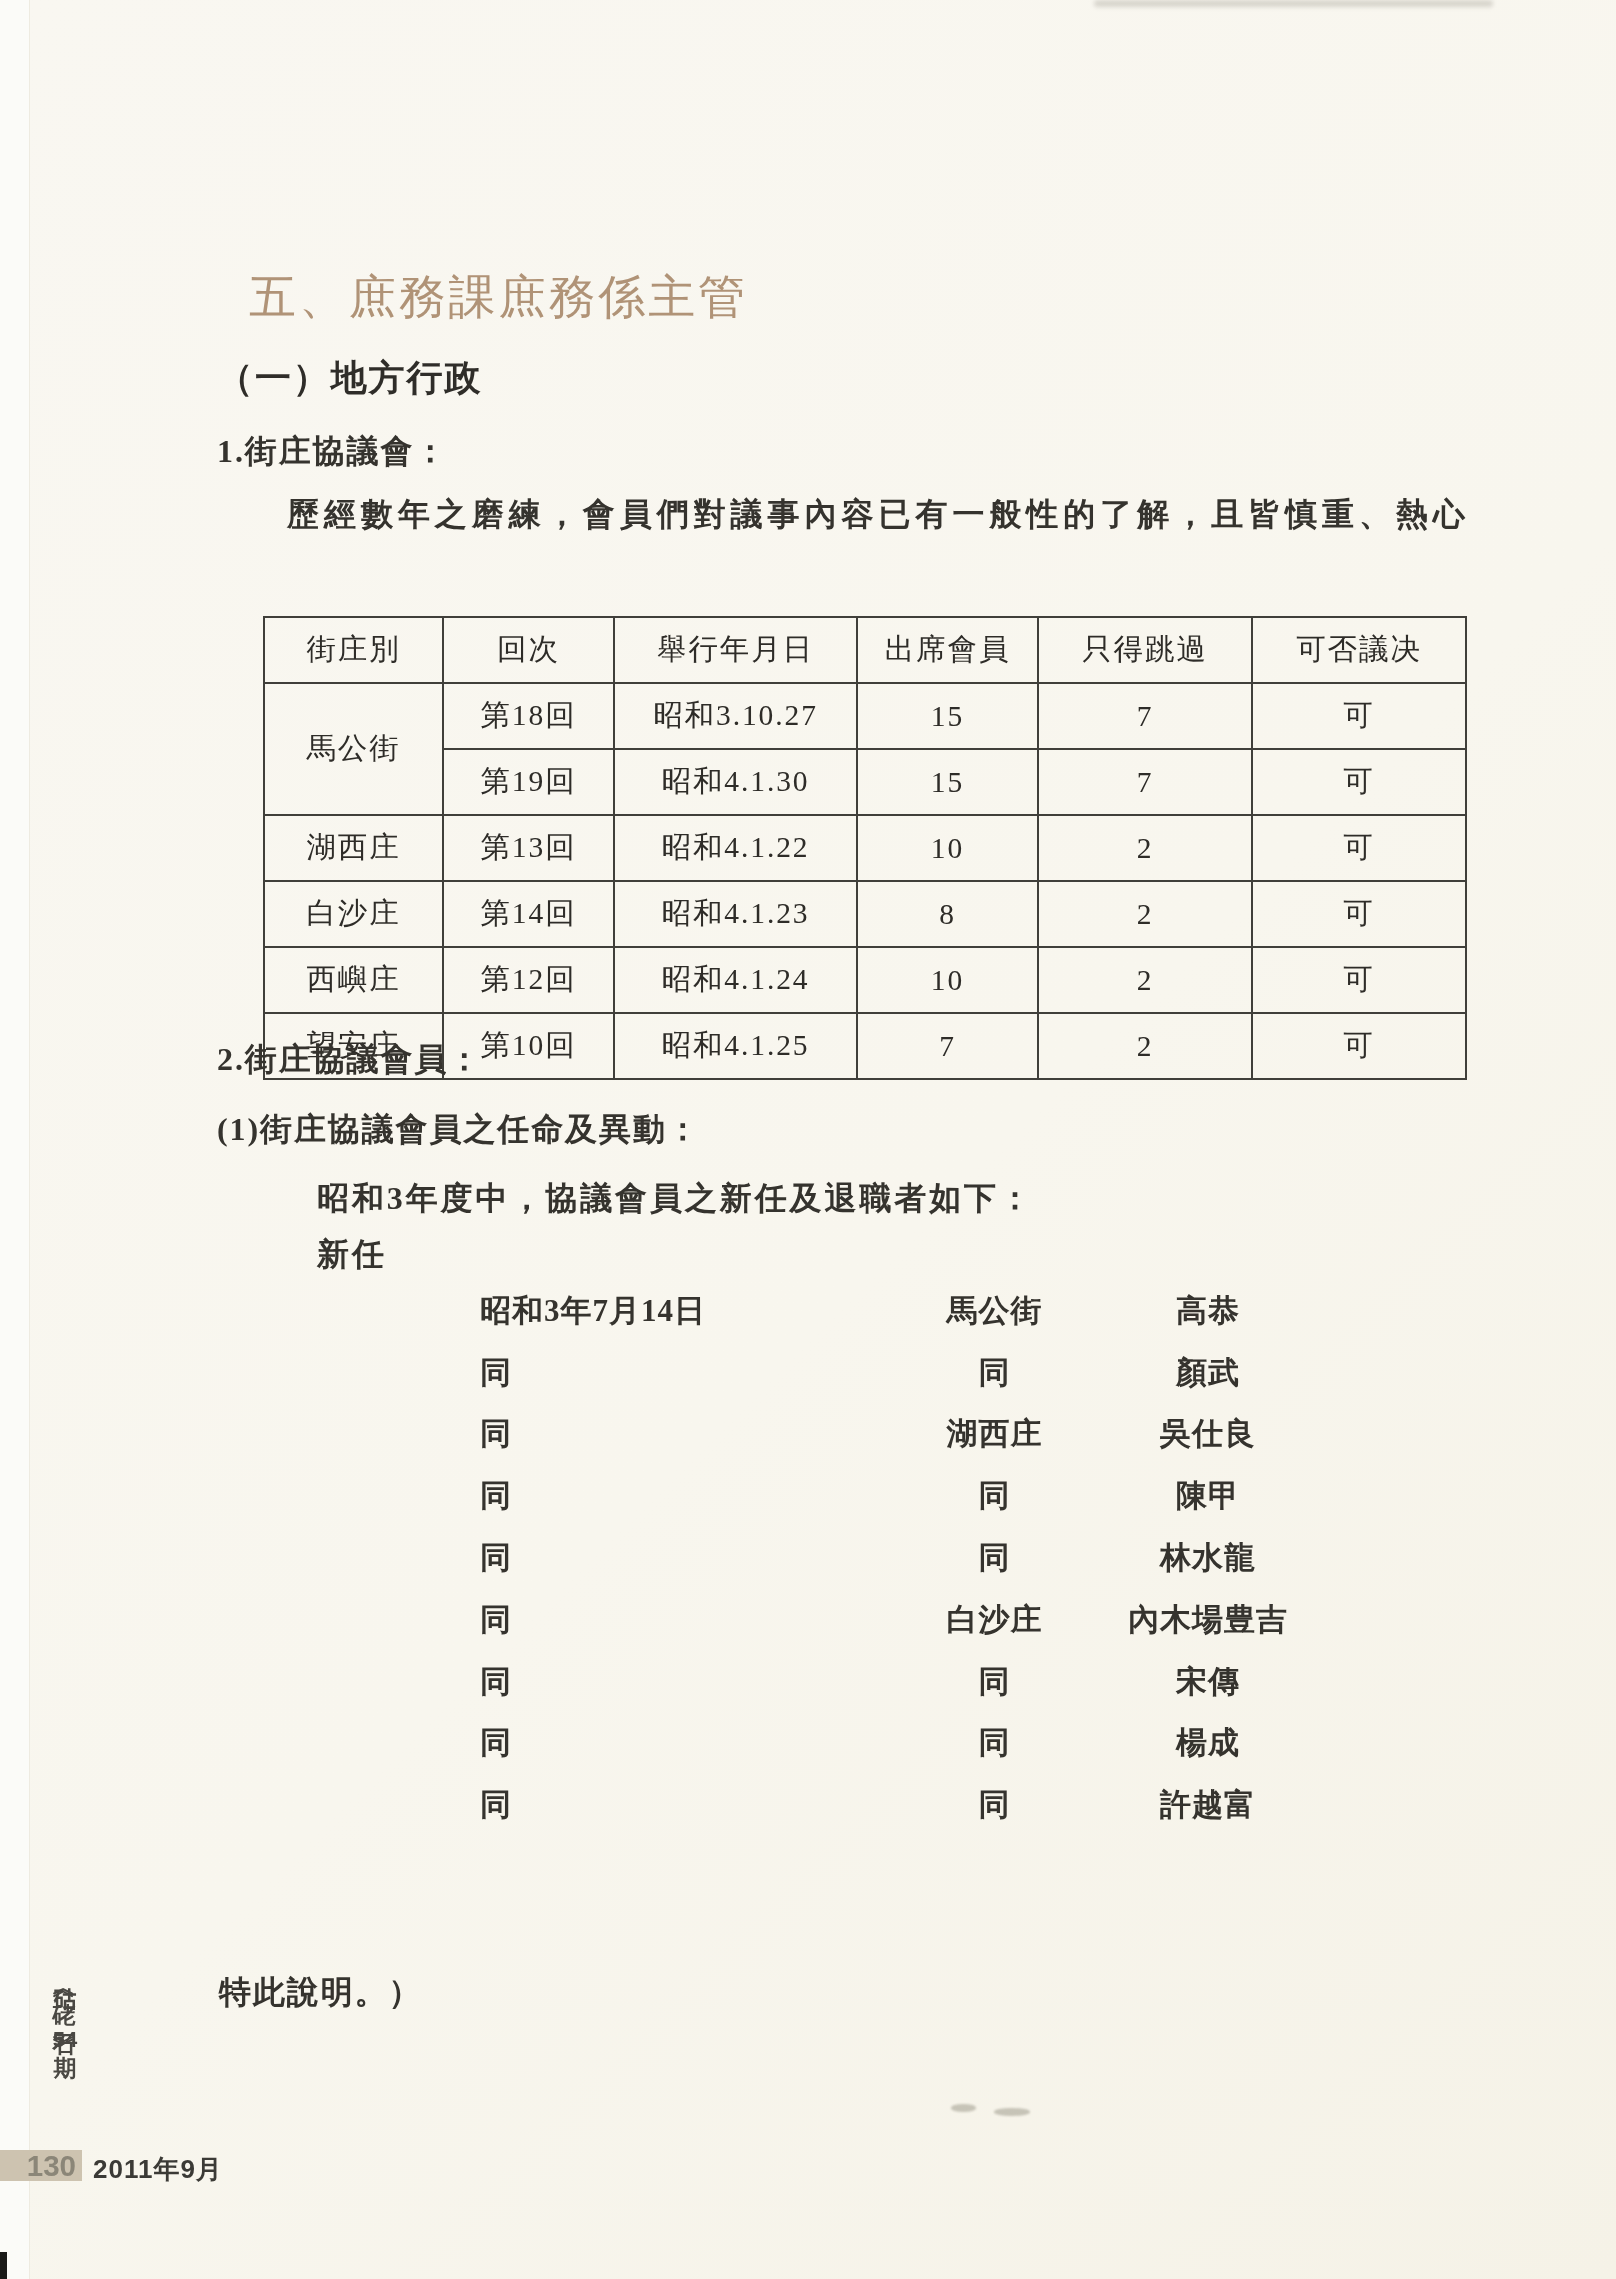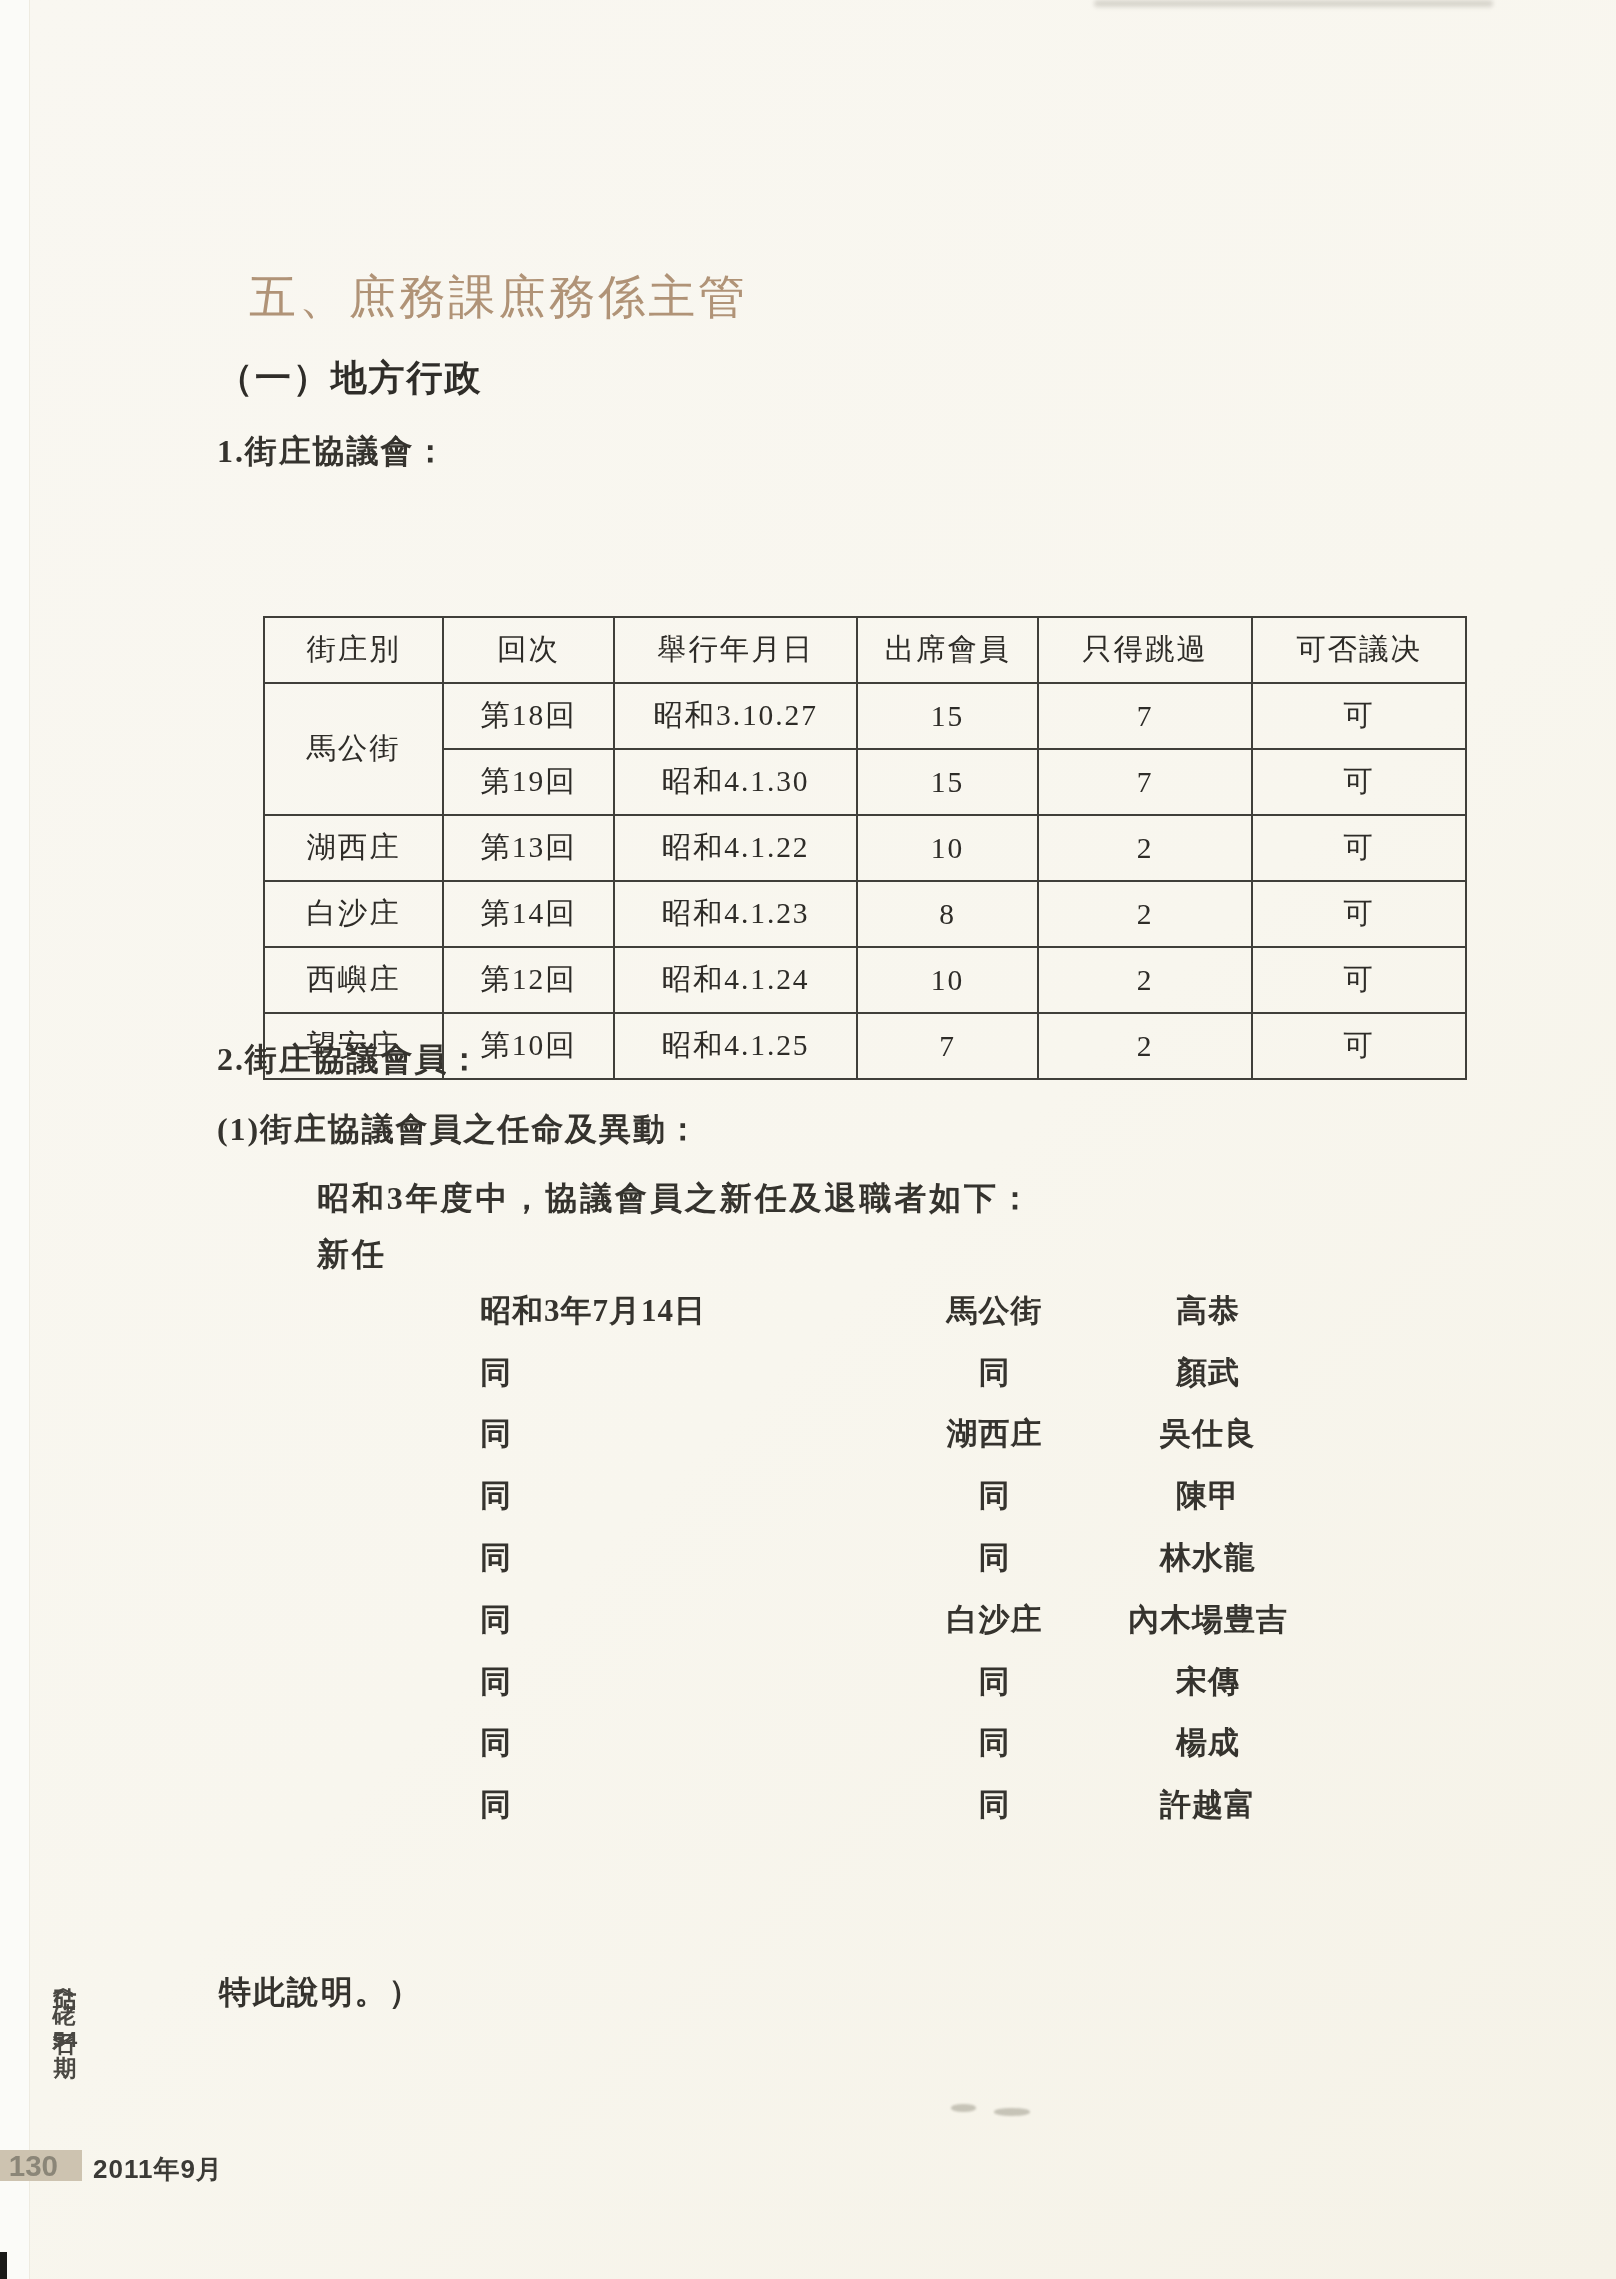--- a/index.html
+++ b/index.html
@@ -51,21 +51,21 @@
   .appt-name{position:absolute;left:1056px;width:304px;text-align:center;font-size:31px;letter-spacing:1px;}
 
   .spine{left:48px;top:1981px;width:34px;display:flex;flex-direction:column;align-items:center;color:#4a4843;}
   .spine-title{writing-mode:vertical-rl;text-orientation:upright;font-size:23px;letter-spacing:3.8px;font-family:"Liberation Sans","DejaVu Sans",sans-serif;}
   .spine-no{font-size:22px;margin-top:3.8px;font-family:"Liberation Sans","DejaVu Sans",sans-serif;}
   .spine-label{font-size:23px;font-family:"Liberation Sans","DejaVu Sans",sans-serif;}
 
   .page-badge{
     left:0px;top:2150px;width:82px;height:31px;
     background:#cdc3b0;display:flex;align-items:center;justify-content:flex-end;
-    padding-right:24px;box-sizing:border-box;
+    padding-right:6px;box-sizing:border-box;
   }
   .page-badge span{
     font-family:"Liberation Sans","DejaVu Sans",sans-serif;
     font-size:29.5px;color:#8b8678;line-height:1;
   }
   .issue-date{
     left:93px;top:2152px;
     font-family:"Liberation Sans","DejaVu Sans",sans-serif;
     font-size:26px;color:#3b3a36;letter-spacing:1px;
   }
@@ -76,20 +76,21 @@
 <div id="page">
 
   <div class="abs scan-strip"></div>
   <div class="abs top-smudge"></div>
 
   <div class="abs doc-title">五、庶務課庶務係主管</div>
   <div class="abs doc-subtitle">（一）地方行政</div>
 
   <div class="abs item-heading" style="top:430px;">1.街庄協議會：</div>
 
+  <div class="abs body-line justified indent2" style="top:493px;">歷經數年之磨練，會員們對議事內容已有一般性的了解，且皆慎重、熱心</div>
 
   <table class="council">
     <colgroup>
       <col style="width:179px">
         <col style="width:171px">
         <col style="width:243px">
       <col style="width:181px">
         <col style="width:214px">
         <col style="width:214px">
     </colgroup>

